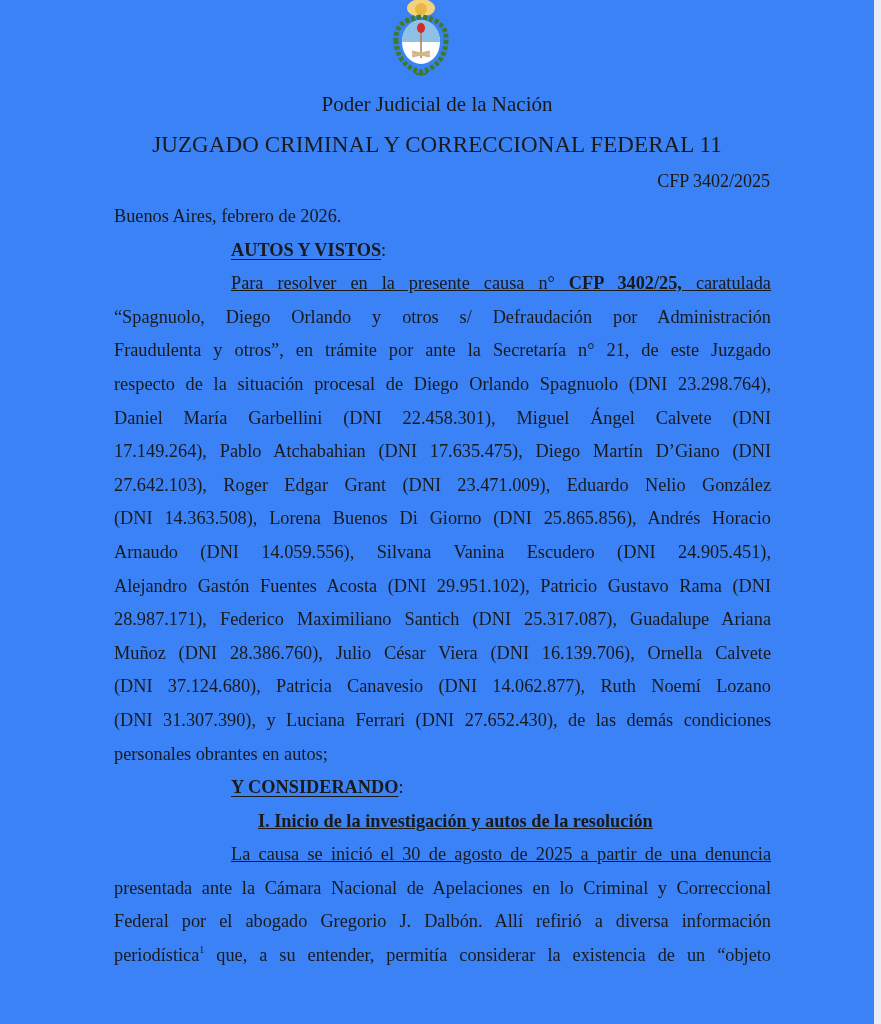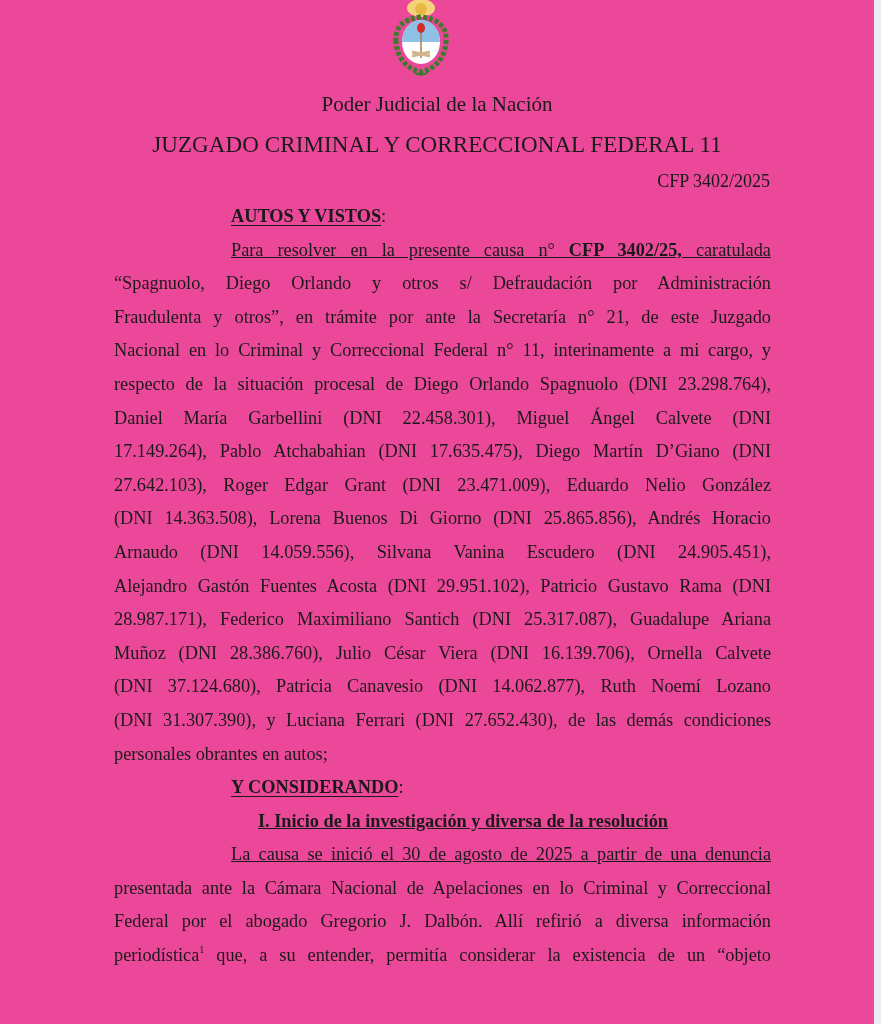--- a/index.html
+++ b/index.html
@@ -1,19 +1,19 @@
 <!DOCTYPE html>
 <html><head>
 <meta charset="utf-8">
 <style>
   html, body { margin:0; padding:0; }
   body { width:881px; height:1024px; overflow:hidden; background:#ffffff; position:relative;
          font-family:"Liberation Serif", serif; color:#1a1a1a; }
   .edge { position:absolute; top:0; right:0; width:7px; height:1024px; background:#ececf6; }
-  .page { position:absolute; left:0; top:0; width:874px; height:1024px; background:#ec4899; }
+  .page { position:absolute; left:0; top:0; width:874px; height:1024px; background:#3b82f6; }
   .seal { position:absolute; left:388px; top:0; width:66px; height:80px; }
   .hdr1 { position:absolute; left:0; width:874px; top:92px; text-align:center; font-size:21px; }
   .hdr2 { position:absolute; left:0; width:874px; top:132px; text-align:center; font-size:23px; letter-spacing:0.1px; }
   .caseno { position:absolute; right:104px; top:171px; font-size:18px; }
   .body { position:absolute; left:114px; width:657px; top:200px; font-size:18.3px; line-height:33.6px; }
   .line { white-space:nowrap; text-align:justify; text-align-last:justify; height:33.6px; }
   .line.last { text-align-last:left; }
   .indent { padding-left:117px;text-decoration:underline; }
   .hd { padding-left:117px; font-weight:bold; }
   .hd u { text-decoration:underline; text-underline-offset:3px; }
@@ -35,41 +35,41 @@
     <ellipse cx="33" cy="28" rx="4" ry="5" fill="#d42a2a"></ellipse>
     <path d="M24 52 L42 56 M42 52 L24 56" stroke="#d4b48a" stroke-width="3"></path>
     <path d="M26 72 Q33 78 40 72" stroke="#3d7a2e" stroke-width="2" fill="none"></path>
   </svg>
 
   <div class="hdr1">Poder Judicial de la Nación</div>
   <div class="hdr2">JUZGADO CRIMINAL Y CORRECCIONAL FEDERAL 11</div>
   <div class="caseno">CFP 3402/2025</div>
 
   <div class="body">
+    <div class="line last">Buenos Aires, febrero de 2026.</div>
     <div class="line last hd"><u>AUTOS Y VISTOS</u><span style="font-weight:normal">:</span></div>
 
     <div class="line indent"><span>Para resolver en la presente causa n° </span><b>CFP 3402/25,</b><span> caratulada</span></div>
     <div class="line">“Spagnuolo, Diego Orlando y otros s/ Defraudación por Administración</div>
     <div class="line">Fraudulenta y otros”, en trámite por ante la Secretaría n° 21, de este Juzgado</div>
-    <div class="line">Nacional en lo Criminal y Correccional Federal n° 11, interinamente a mi cargo, y</div>
     <div class="line">respecto de la situación procesal de Diego Orlando Spagnuolo (DNI 23.298.764),</div>
     <div class="line">Daniel María Garbellini (DNI 22.458.301), Miguel Ángel Calvete (DNI</div>
     <div class="line">17.149.264), Pablo Atchabahian (DNI 17.635.475), Diego Martín D’Giano (DNI</div>
     <div class="line">27.642.103), Roger Edgar Grant (DNI 23.471.009), Eduardo Nelio González</div>
     <div class="line">(DNI 14.363.508), Lorena Buenos Di Giorno (DNI 25.865.856), Andrés Horacio</div>
     <div class="line">Arnaudo (DNI 14.059.556), Silvana Vanina Escudero (DNI 24.905.451),</div>
     <div class="line">Alejandro Gastón Fuentes Acosta (DNI 29.951.102), Patricio Gustavo Rama (DNI</div>
     <div class="line">28.987.171), Federico Maximiliano Santich (DNI 25.317.087), Guadalupe Ariana</div>
     <div class="line">Muñoz (DNI 28.386.760), Julio César Viera (DNI 16.139.706), Ornella Calvete</div>
     <div class="line">(DNI 37.124.680), Patricia Canavesio (DNI 14.062.877), Ruth Noemí Lozano</div>
     <div class="line">(DNI 31.307.390), y Luciana Ferrari (DNI 27.652.430), de las demás condiciones</div>
     <div class="line last">personales obrantes en autos;</div>
 
     <div class="line last hd"><u>Y CONSIDERANDO</u><span style="font-weight:normal">:</span></div>
-    <div class="line last sub"><u>I. Inicio de la investigación y diversa de la resolución</u></div>
+    <div class="line last sub"><u>I. Inicio de la investigación y autos de la resolución</u></div>
 
     <div class="line indent">La causa se inició el 30 de agosto de 2025 a partir de una denuncia</div>
     <div class="line">presentada ante la Cámara Nacional de Apelaciones en lo Criminal y Correccional</div>
     <div class="line">Federal por el abogado Gregorio J. Dalbón. Allí refirió a diversa información</div>
     <div class="line"><span>periodística</span><sup>1</sup><span> que, a su entender, permitía considerar la existencia de un “objeto</span></div>
   </div>
 </div>
 <div class="edge"></div>
 
 </body></html>

